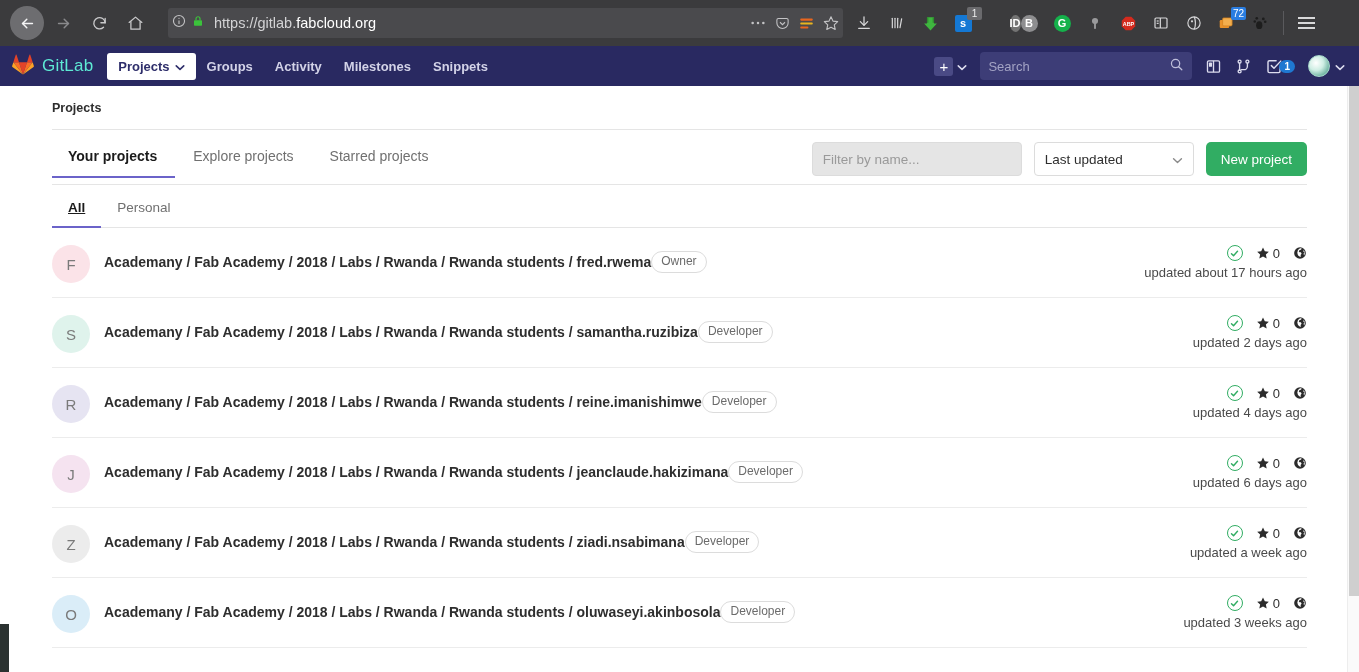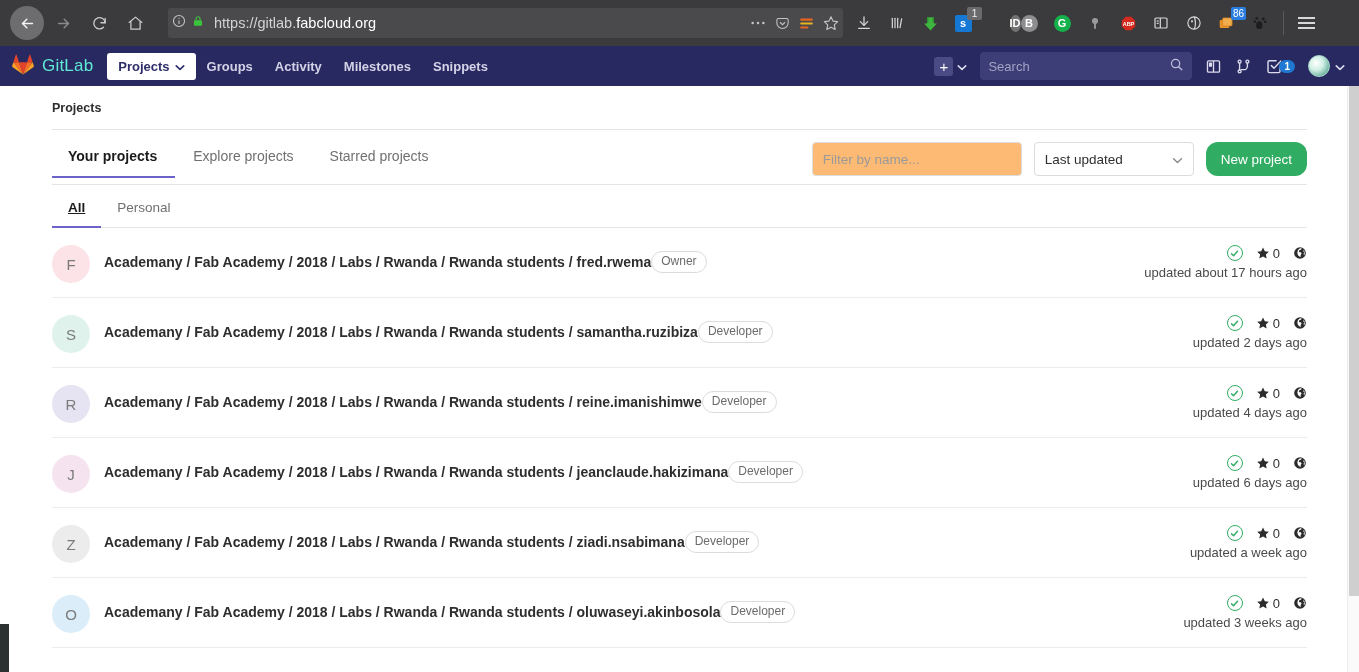--- a/index.html
+++ b/index.html
@@ -198,40 +198,40 @@
   }
   #filter-input {
     width: 210px; height: 34px;
     border: 1px solid #dcdcdc;
     border-radius: 4px;
     padding: 0 10px;
     font-size: 13.5px;
     color: #333;
     font-family: "Liberation Sans", sans-serif;
     outline: none;
-    background: #fdba74;
+    background: #e5e5e5;
   }
   #filter-input::placeholder { color: #9a9a9a; }
   #sort-select {
     width: 160px; height: 34px;
     border: 1px solid #dcdcdc;
     border-radius: 4px;
     background: #fff;
     display: flex; align-items: center;
     padding: 0 10px;
     font-size: 13.5px;
     color: #2e2e2e;
   }
   #sort-select .chev { margin-left: auto; color: #8a8a8a; }
   #new-project-btn {
     height: 34px;
     background: #31ad63;
     color: #fff;
     border: 0;
-    border-radius: 12px;
+    border-radius: 5px;
     padding: 0 15px;
     font-size: 13.5px;
     font-family: "Liberation Sans", sans-serif;
     display: flex; align-items: center;
   }
 
   #subtabs-row {
     display: flex;
     align-items: flex-start;
     border-bottom: 1px solid #e5e5e5;
@@ -474,21 +474,21 @@
           <circle cx="12" cy="12" r="9.2"></circle>
           <path d="M12 2.8c2.8 3 2.8 15.4 0 18.4"></path>
           <circle cx="9" cy="9.5" r="1.6" fill="#d8d8da" stroke="none"></circle>
         </svg>
     </div>
     <div class="tb-icon">
       <svg width="18" height="16" viewBox="0 0 24 22">
           <rect x="2" y="7" width="13" height="11" rx="1.5" fill="#e8922b"></rect>
           <rect x="6" y="4" width="13" height="11" rx="1.5" fill="#f2ae4e" stroke="#d07f1c" stroke-width="1"></rect>
         </svg>
-      <span class="tb-badge blue">86</span>
+      <span class="tb-badge blue">72</span>
     </div>
     <div class="tb-icon">
       <svg width="15" height="16" viewBox="0 0 24 24" fill="#1d1d1d">
           <ellipse cx="10" cy="15.5" rx="5" ry="6.2"></ellipse>
           <circle cx="16.5" cy="5.5" r="2.2"></circle>
           <circle cx="19.5" cy="10" r="2.1"></circle>
           <circle cx="6" cy="4.5" r="2.1"></circle>
           <circle cx="2.8" cy="9.5" r="2"></circle>
         </svg>
     </div>

